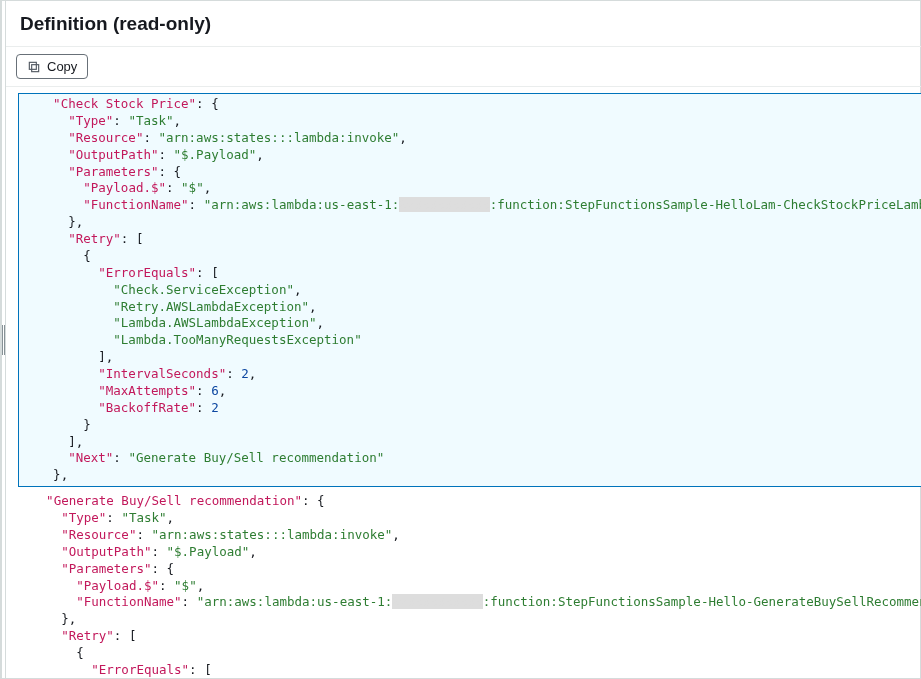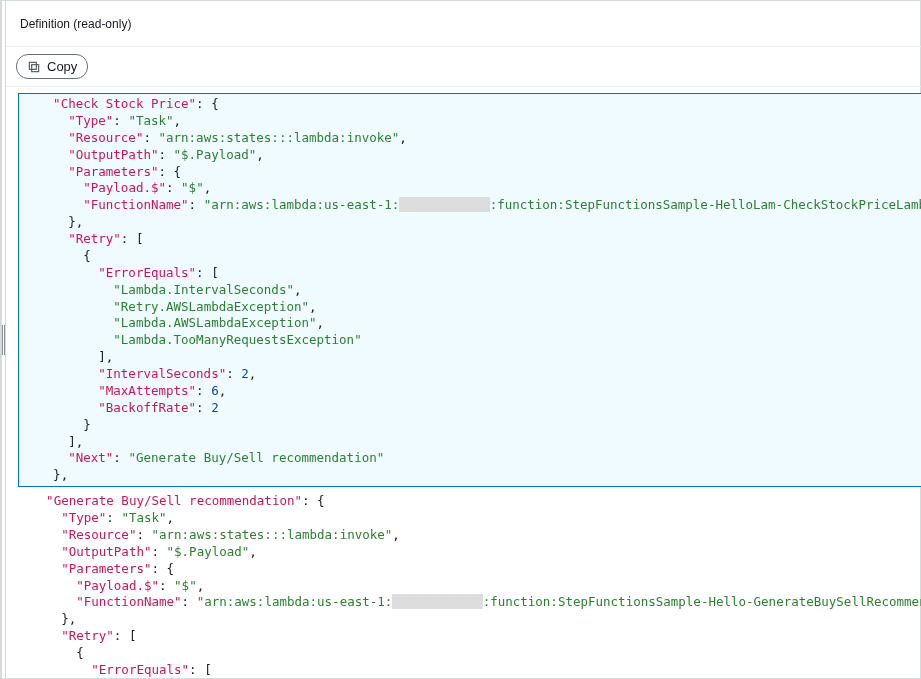--- a/index.html
+++ b/index.html
@@ -22,24 +22,24 @@
   
   .divider { position: relative; width: 5px; background:#fff; border-left:1px solid #d5dbdb;
              display:flex; align-items:center; justify-content:center;}
   .divider .grip { width:3px; height:30px; border-left:1px solid #879196;
                    border-right:1px solid #879196; }
   
   .def-panel { flex:1; display:flex; flex-direction:column; border-left:1px solid #d5dbdb; position:relative;}
   .def-header { height:46px; border-bottom:1px solid #eaeded;
                 display:flex; align-items:center; justify-content:space-between;
                 padding: 0 14px;}
-  .def-header .title { font-size:12px; font-weight:400; }
+  .def-header .title { font-size:19px; font-weight:700; }
   .def-toolbar { height:40px; border-bottom:1px solid #eaeded; display:flex; align-items:center; padding: 0 10px;}
   .copy-btn { display:flex; align-items:center; gap:6px; border:1px solid #687078;
-              padding:4px 10px; border-radius:12px; cursor:pointer; font-size:13px;color:#16191f;
+              padding:4px 10px; border-radius:4px; cursor:pointer; font-size:13px;color:#16191f;
               background:#fff;}
   .code-area { flex:1; overflow:auto; padding: 6px 6px 6px 10px;
                font-family: Monaco, Menlo, Consolas, monospace; font-size:12.5px; line-height:1.35;
                color:#16191f;}
   .code-area pre { white-space: pre; }
   .hlbox { border:1px solid #0073bb; background:#f0fbff; padding: 2px 4px; margin: 0 2px 6px 2px;}
   
   .k { color:#c2185b; } 
   .s { color:#2e7d32; } 
   .n { color:#0d47a1; }
@@ -104,21 +104,21 @@
       <span class="k">"Type"</span>: <span class="s">"<span>Task</span>"</span>,
       <span class="k">"Resource"</span>: <span class="s">"<span>arn:aws:states:::lambda:invoke</span>"</span>,
       <span class="k">"OutputPath"</span>: <span class="s">"<span>$.Payload</span>"</span>,
       <span class="k">"Parameters"</span>: {
         <span class="k">"<span>Payload.$</span>"</span>: <span class="s">"<span>$</span>"</span>,
         <span class="k">"FunctionName"</span>: <span class="s">"<span>arn:aws:lambda:us-east-1:</span></span><span style="background:#ddd;color:#ddd;">000000000000</span><span class="s"><span>:function:StepFunctionsSample-HelloLam-CheckStockPriceLambda-LMjMUlB0jkj3:$LATEST</span>"</span>
       },
       <span class="k">"Retry"</span>: [
         {
           <span class="k">"ErrorEquals"</span>: [
-            <span class="s">"<span>Lambda.IntervalSeconds</span>"</span>,
+            <span class="s">"<span>Check.ServiceException</span>"</span>,
             <span class="s">"<span>Retry.AWSLambdaException</span>"</span>,
             <span class="s">"<span>Lambda.AWSLambdaException</span>"</span>,
             <span class="s">"<span>Lambda.TooManyRequestsException</span>"</span>
           ],
           <span class="k">"IntervalSeconds"</span>: <span class="n">2</span>,
           <span class="k">"MaxAttempts"</span>: <span class="n">6</span>,
           <span class="k">"BackoffRate"</span>: <span class="n">2</span>
         }
       ],
       <span class="k">"Next"</span>: <span class="s">"<span>Generate Buy/Sell recommendation</span>"</span>

